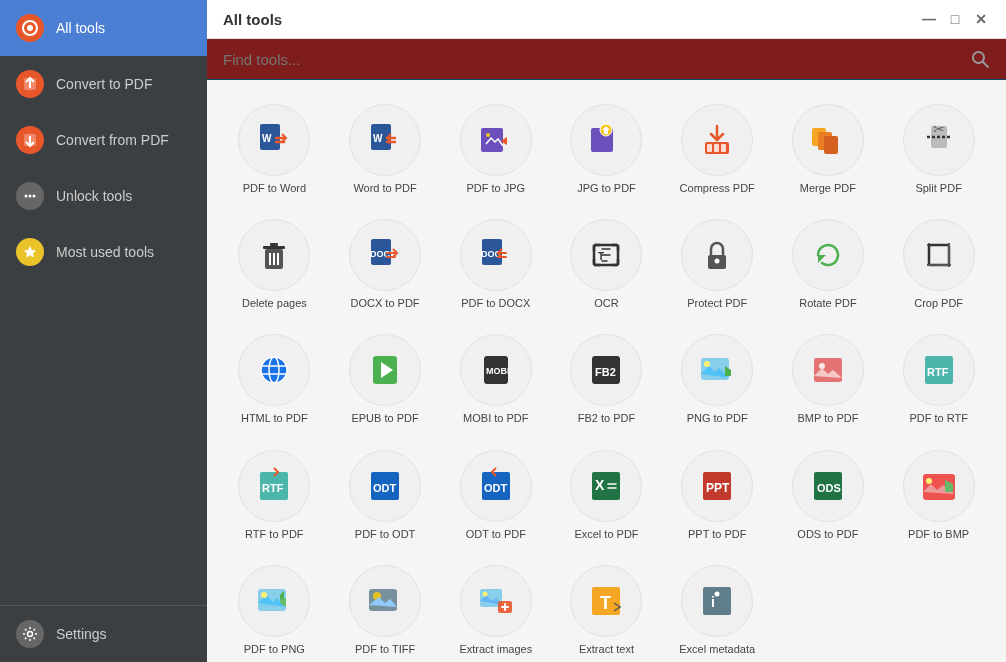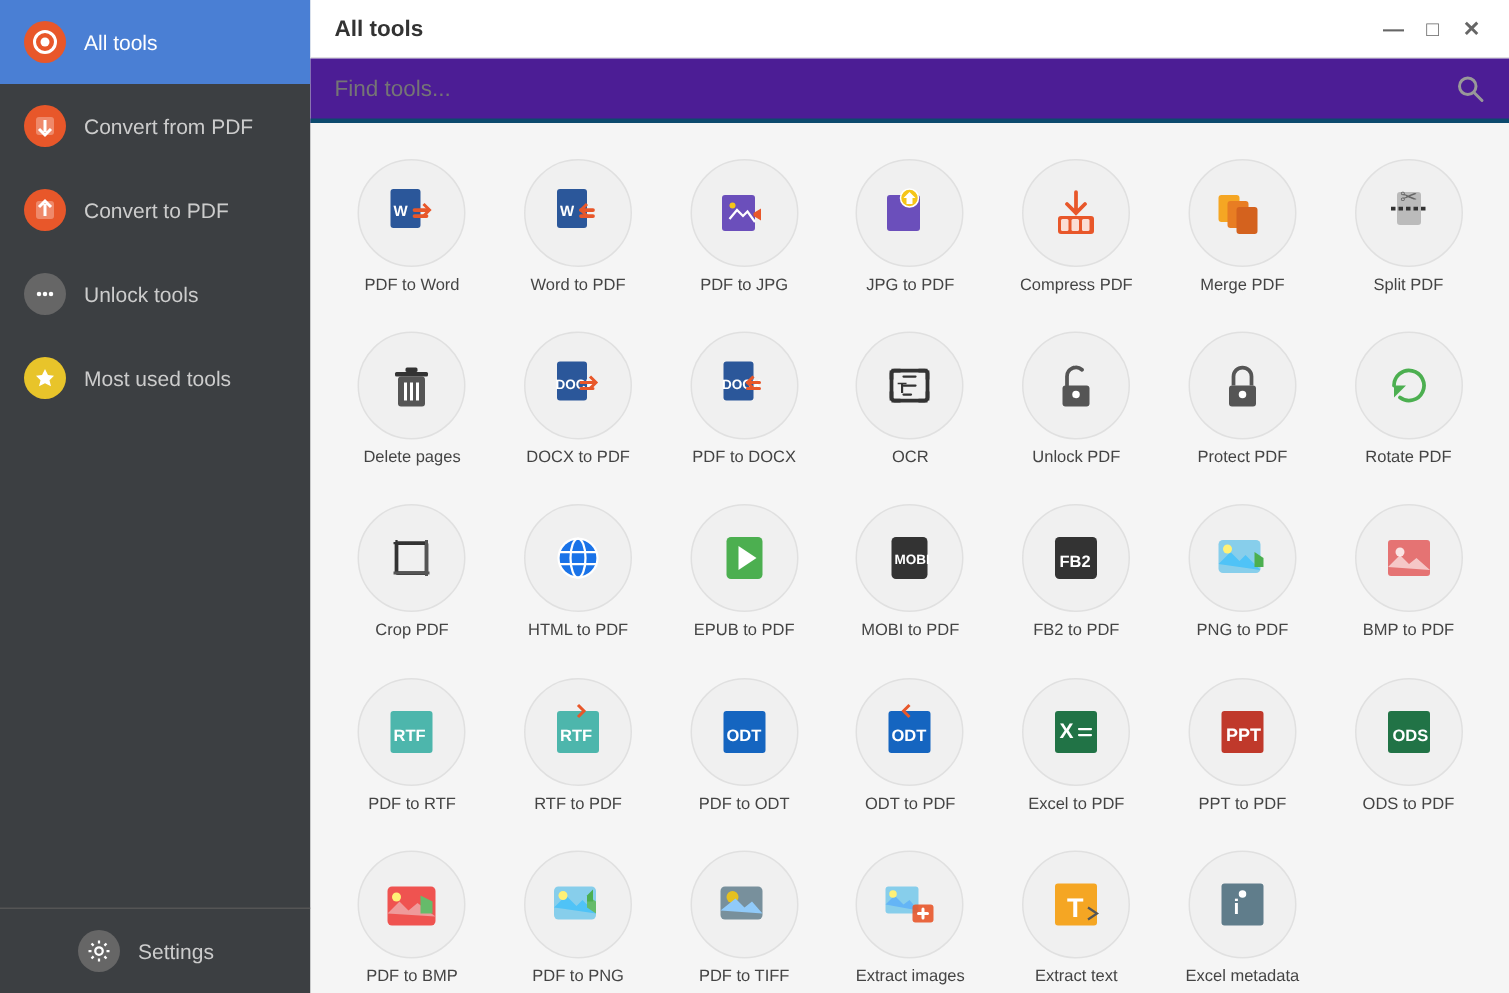--- a/index.html
+++ b/index.html
@@ -27,21 +27,20 @@
     .sidebar-item.active { background: #4a7fd4; color: #fff; }
     .sidebar-item .icon-circle {
       width: 28px; height: 28px;
       border-radius: 50%;
       display: flex; align-items: center; justify-content: center;
       flex-shrink: 0;
     }
     .sidebar-bottom {
       margin-top: auto;
       border-top: 1px solid #555;
-      padding-left: 36px;
     }
 
     
     .main {
       flex: 1;
       display: flex;
       flex-direction: column;
       background: #f5f5f5;
       height: 662px;
     }
@@ -59,23 +58,23 @@
     .window-controls {
       display: flex; gap: 8px;
     }
     .window-btn {
       width: 18px; height: 18px;
       display: flex; align-items: center; justify-content: center;
       cursor: pointer;
       font-size: 14px; color: #666;
     }
     .search-bar {
-      background: #4c1d95;
+      background: #7f1d1d;
       padding: 10px 16px;
-      border-bottom: 3px solid #0c4a6e;
+      border-bottom: 1px solid #0c4a6e;
       display: flex;
       align-items: center;
       gap: 8px;
     }
     .search-input {
       flex: 1;
       border: none;
       outline: none;
       font-size: 15px;
       color: #999;
@@ -132,34 +131,34 @@
         <circle cx="9" cy="9" r="3" fill="white"></circle>
       </svg>
     </div>
     <span>All tools</span>
   </div>
 
   <div class="sidebar-item">
     <div class="icon-circle" style="background:#e8572a;">
       <svg width="16" height="16" viewBox="0 0 16 16" fill="white">
         <rect x="2" y="2" width="12" height="12" rx="2" fill="white" opacity="0.3"></rect>
-        <path d="M8 4v8M4 10l4 4 4-4" stroke="white" stroke-width="2" fill="none"></path>
+        <path d="M8 12V4M4 6l4-4 4 4" stroke="white" stroke-width="2" fill="none"></path>
       </svg>
     </div>
-    <span>Convert from PDF</span>
+    <span>Convert to PDF</span>
   </div>
 
   <div class="sidebar-item">
     <div class="icon-circle" style="background:#e8572a;">
       <svg width="16" height="16" viewBox="0 0 16 16" fill="white">
         <rect x="2" y="2" width="12" height="12" rx="2" fill="white" opacity="0.3"></rect>
-        <path d="M8 12V4M4 6l4-4 4 4" stroke="white" stroke-width="2" fill="none"></path>
+        <path d="M8 4v8M4 10l4 4 4-4" stroke="white" stroke-width="2" fill="none"></path>
       </svg>
     </div>
-    <span>Convert to PDF</span>
+    <span>Convert from PDF</span>
   </div>
 
   <div class="sidebar-item">
     <div class="icon-circle" style="background:#666;">
       <svg width="16" height="16" viewBox="0 0 16 16" fill="white">
         <circle cx="4" cy="8" r="1.5" fill="white"></circle>
         <circle cx="8" cy="8" r="1.5" fill="white"></circle>
         <circle cx="12" cy="8" r="1.5" fill="white"></circle>
       </svg>
     </div>
@@ -342,30 +341,20 @@
             <line x1="8" y1="24" x2="8" y2="30" stroke="#333" stroke-width="2.5"></line>
             <line x1="32" y1="10" x2="32" y2="16" stroke="#333" stroke-width="2.5"></line>
             <line x1="32" y1="24" x2="32" y2="30" stroke="#333" stroke-width="2.5"></line>
             <text x="12" y="25" font-size="10" font-weight="bold" fill="#333" font-family="Arial">T</text>
             <path d="M16 14h8M16 20h8M16 26h5" stroke="#333" stroke-width="1.5" stroke-linecap="round"></path>
           </svg>
         </div>
         <span class="tool-label">OCR</span>
       </div>
 
-      <div class="tool-item">
-        <div class="tool-icon-circle">
-          <svg viewBox="0 0 40 40" fill="none">
-            <rect x="11" y="20" width="18" height="14" rx="2" fill="#555"></rect>
-            <path d="M14 20v-6a6 6 0 0 1 10-4.5" stroke="#555" stroke-width="2.5" fill="none" stroke-linecap="round"></path>
-            <circle cx="20" cy="26" r="2.5" fill="white"></circle>
-          </svg>
-        </div>
-        <span class="tool-label">Unlock PDF</span>
-      </div>
 
       <div class="tool-item">
         <div class="tool-icon-circle">
           <svg viewBox="0 0 40 40" fill="none">
             <rect x="11" y="20" width="18" height="14" rx="2" fill="#555"></rect>
             <path d="M14 20v-6a6 6 0 0 1 12 0v6" stroke="#555" stroke-width="2.5" fill="none"></path>
             <circle cx="20" cy="26" r="2.5" fill="white"></circle>
           </svg>
         </div>
         <span class="tool-label">Protect PDF</span>

